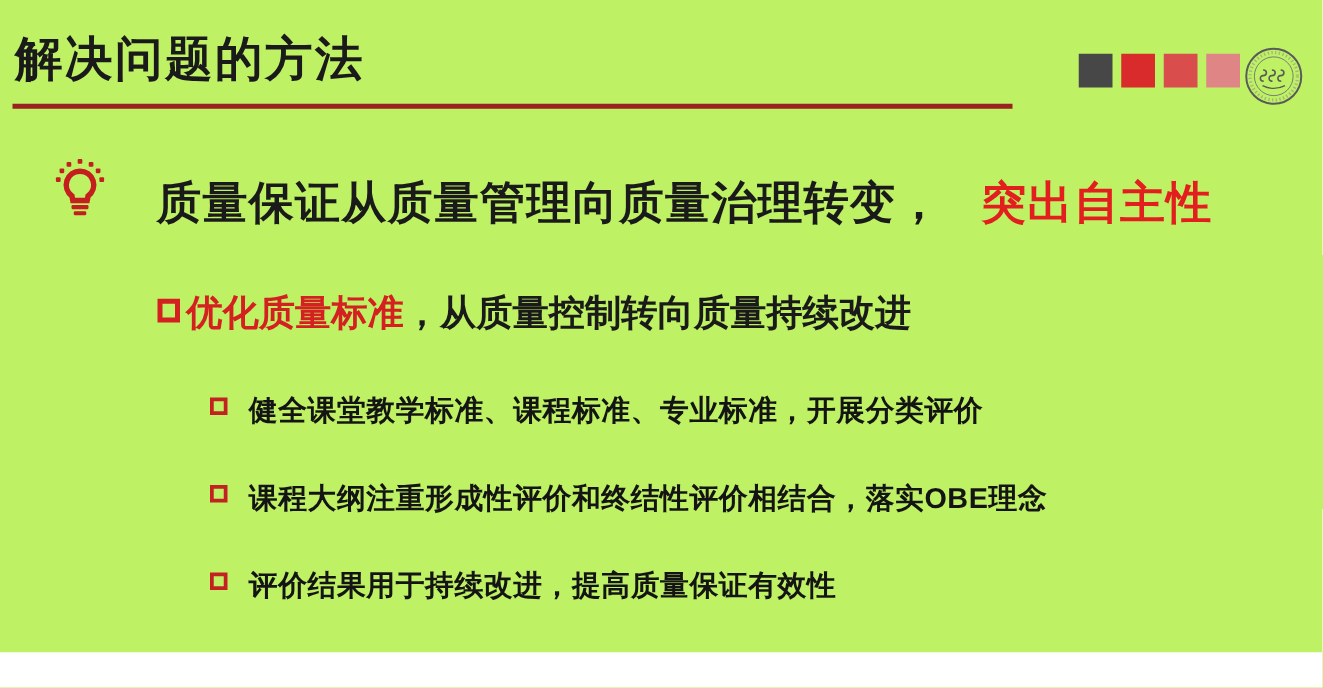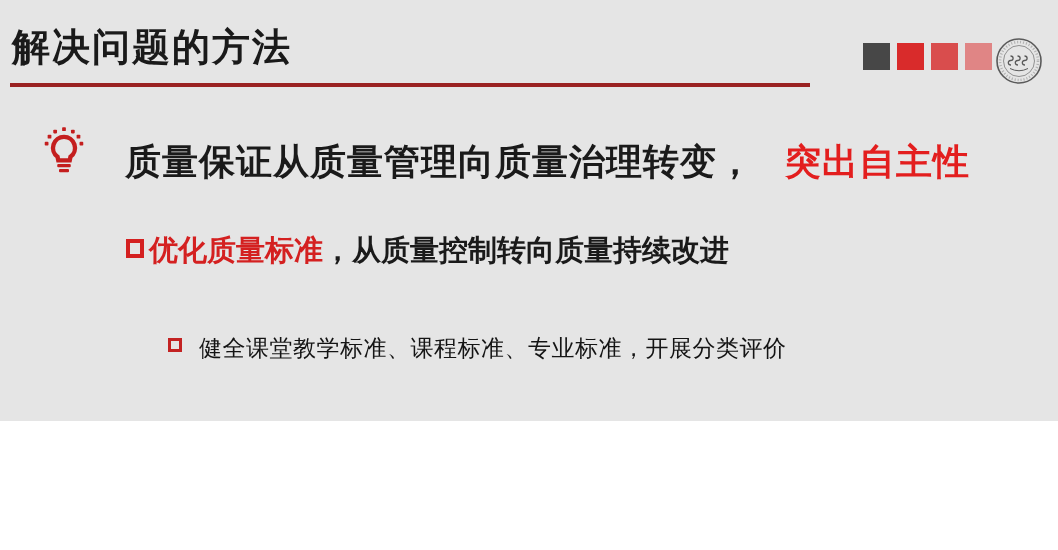--- a/index.html
+++ b/index.html
@@ -1,17 +1,17 @@
 <!DOCTYPE html>
 <html><head>
 <meta charset="utf-8">
 <style>
   html,body{margin:0;padding:0;background:#fff;}
   .slide{
-    position:relative;width:1058px;height:421px;background:#e5e5e5;overflow:hidden;
+    position:relative;width:1058px;height:522px;background:#bef264;overflow:hidden;
     font-family:"Liberation Sans","DejaVu Sans",sans-serif;
   }
   
   .page-title{
     position:absolute;left:12px;top:22px;
     font-size:38px;font-weight:900;color:#1a1a1a;letter-spacing:2px;white-space:nowrap;
   }
   .title-underline{
     position:absolute;left:10px;top:83px;width:800px;height:4px;background:#9a2222;
   }
@@ -35,21 +35,21 @@
     display:inline-block;width:10px;height:11px;border:4px solid #d42020;
     margin-right:5px;vertical-align:2px;
   }
   
   .bullets{
     position:absolute;left:168px;top:313px;
     display:flex;flex-direction:column;gap:39px;
   }
   .bullet-item{
     display:flex;align-items:flex-start;gap:17px;
-    font-size:23px;font-weight:normal;color:#141414;letter-spacing:0.5px;white-space:nowrap;margin-top:20px;
+    font-size:23px;font-weight:bold;color:#141414;letter-spacing:0.5px;white-space:nowrap;
   }
   .bullet-square{
     flex:0 0 auto;width:8px;height:8px;border:3px solid #c32222;margin-top:5px;
   }
 </style>
 </head>
 <body>
 
 <div class="slide">
 
@@ -96,16 +96,21 @@
     <span class="sub-bullet-square"></span><span class="red">优化质量标准</span><span>，从质量控制转向质量持续改进</span>
   </div>
 
   <div class="bullets">
     <div class="bullet-item">
       <span class="bullet-square"></span>
       <span>健全课堂教学标准、课程标准、专业标准，开展分类评价</span>
     </div>
     <div class="bullet-item">
       <span class="bullet-square"></span>
+      <span>课程大纲注重形成性评价和终结性评价相结合，落实OBE理念</span>
+    </div>
+    <div class="bullet-item">
+      <span class="bullet-square"></span>
+      <span>评价结果用于持续改进，提高质量保证有效性</span>
     </div>
   </div>
 
 </div>
 
 </body></html>

